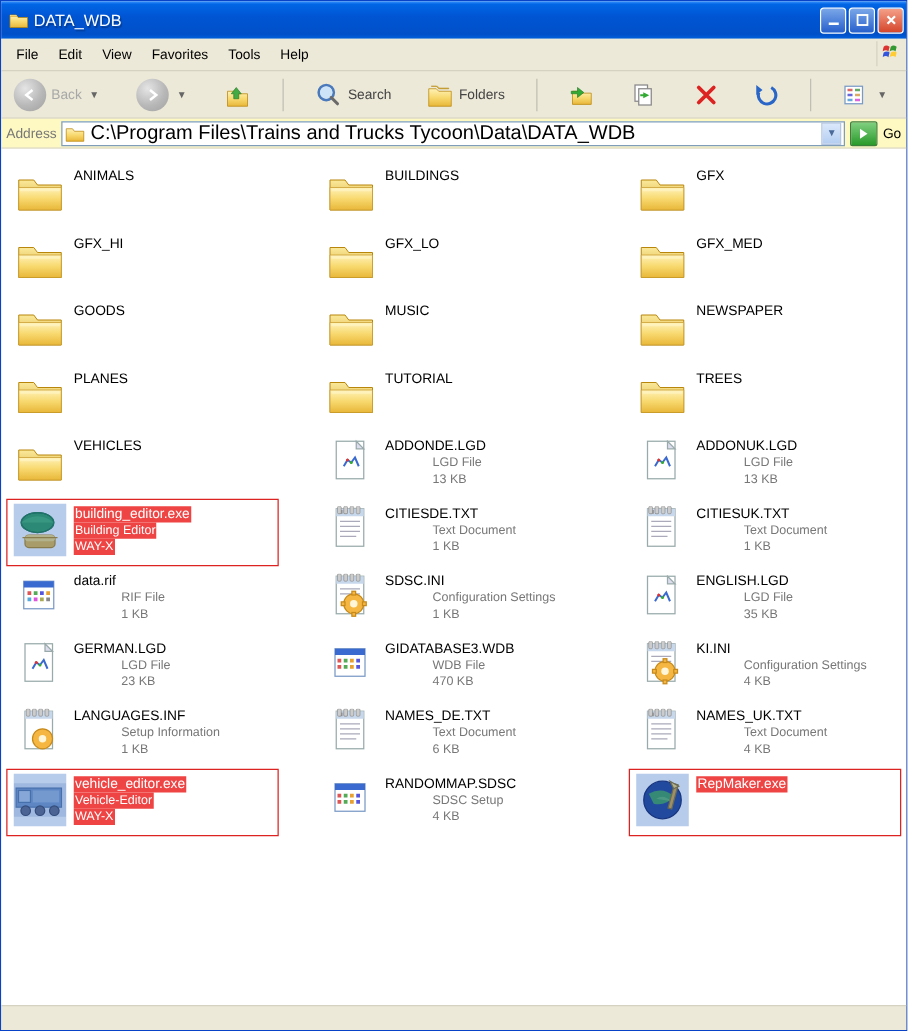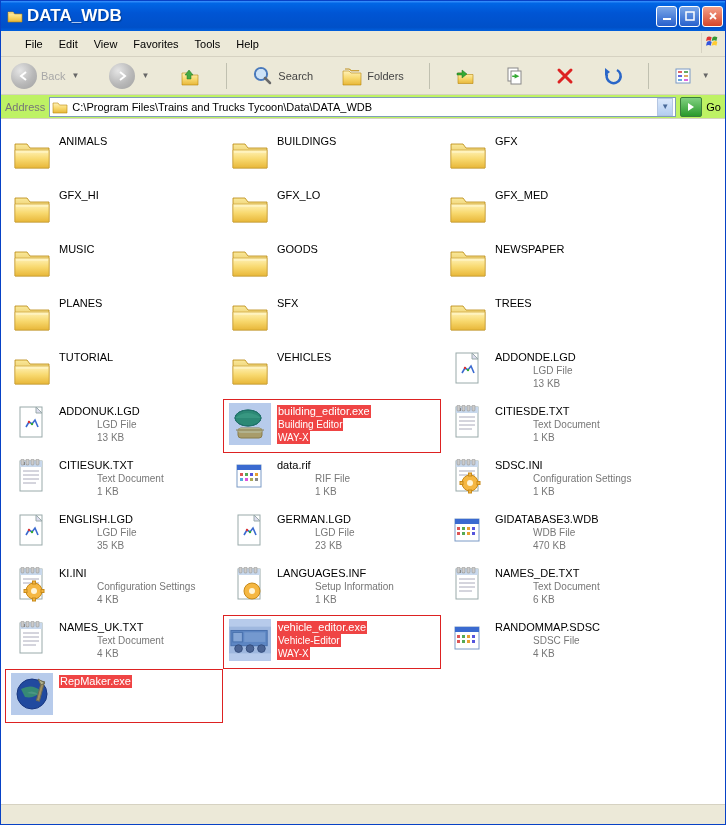--- a/index.html
+++ b/index.html
@@ -22,38 +22,38 @@
   background: linear-gradient(to bottom, #3a93ff 0%, #0066e5 8%, #0055d4 40%, #0050c8 88%, #0060dd 100%);
   height: 30px;
   display: flex;
   align-items: center;
   padding: 0 2px 0 6px;
   color: white;
 }
 .titlebar .folder-icon-sm {
   width: 16px; height: 16px; margin-right: 4px;
 }
-.titlebar .title { font-size: 17px; font-weight: bold; flex: 1; text-shadow: 1px 1px 1px rgba(0,0,0,0.3); }
+.titlebar .title { font-size: 13px; font-weight: normal; flex: 1; text-shadow: 1px 1px 1px rgba(0,0,0,0.3); }
 .win-controls { display: flex; gap: 2px; }
 .win-btn {
   width: 21px; height: 21px;
   border-radius: 3px;
   border: 1px solid #fff;
   display: flex; align-items: center; justify-content: center;
   color: white; font-weight: bold; font-size: 11px;
 }
 .win-btn.min, .win-btn.max { background: linear-gradient(to bottom, #7ba7e8, #2760cc); }
 .win-btn.close { background: linear-gradient(to bottom, #f5a089, #d4452a); }
 .menubar {
   background: #ece9d8;
   border-bottom: 1px solid #d6d2c2;
   display: flex;
   align-items: center;
   height: 26px;
-  padding: 0 16px;
+  padding: 0 4px;
   position: relative;
 }
 .menubar .menu-item { padding: 3px 8px; cursor: default; }
 .menubar .winlogo {
   position: absolute; right: 2px; top: 2px;
   width: 22px; height: 20px;
   border-left: 1px solid #d6d2c2;
   padding-left: 4px;
   display:flex; align-items:center; justify-content:center;
 }
@@ -77,40 +77,40 @@
 .tb-sep { width: 1px; height: 26px; background: #c0c0b0; margin: 0 3px; }
 .tb-circle {
   width: 26px; height: 26px; border-radius: 50%;
   display: inline-flex; align-items:center; justify-content:center;
   color:white; font-size: 14px;
 }
 .tb-circle.back { background: radial-gradient(circle at 35% 30%, #c8e0c8, #8fb68f 55%, #6fa06f); }
 .tb-circle.disabled { background: radial-gradient(circle at 35% 30%, #e5e5e5, #b8b8b8 55%, #a0a0a0); }
 .tb-dd { font-size: 8px; color: #666; padding: 0 2px; }
 .addressbar {
-  background: #bef264;
+  background: #fef9c3;
   border-bottom: 1px solid #d6d2c2;
   height: 24px;
   display: flex;
   align-items: center;
   padding: 0 4px;
   gap: 4px;
 }
 .addressbar .label { color: #777; }
 .addr-input {
   flex: 1;
   background: white;
   border: 1px solid #7f9db9;
   height: 20px;
   display: flex;
   align-items: center;
   padding: 0 2px;
   gap: 4px;
 }
-.addr-input .text { flex: 1; font-size: 11px; }
+.addr-input .text { flex: 1; font-size: 16px; }
 .addr-dd {
   width: 16px; height: 18px;
   background: linear-gradient(to bottom, #dbe8fb, #b4cef1);
   border: 1px solid #b4c6e2;
   display:flex; align-items:center; justify-content:center;
   font-size: 8px; color:#4a6a9a;
 }
 .go-btn {
   width: 22px; height: 20px;
   background: linear-gradient(to bottom, #80d080, #2a9a2a);
@@ -120,20 +120,21 @@
   font-size:12px;
 }
 .content {
   flex: 1;
   background: white;
   overflow: auto;
   padding: 10px 4px;
   display: flex;
   flex-wrap: wrap;
   align-content: flex-start;
+  justify-content: space-between;
 }
 .item {
   width: 218px;
   height: 54px;
   display: flex;
   align-items: flex-start;
   padding: 4px 6px 4px 6px;
   gap: 6px;
 }
 .item.highlighted { outline: 1px solid #d22; outline-offset: -1px; }
@@ -390,44 +391,44 @@
       </div>
       <div class="item">
         <div class="icon-slot">
           <svg class="svg-folder" viewBox="0 0 40 36">
             <path fill="url(#fgrad2)" stroke="#b8860b" stroke-width="0.8" d="M3 8 h12 l3 4 H37 v20 H3 z"></path>
             <path fill="url(#fgrad)" stroke="#c89b2e" stroke-width="0.6" d="M3 14 H37 V32 H3 z"></path>
             <path fill="#fff7d0" opacity="0.5" d="M4 15 H36 V17 H4 z"></path>
           </svg>
         </div>
         <div class="labels">
+          <span class="name">GOODS</span>
+        </div>
+      </div>
+      <div class="item">
+        <div class="icon-slot">
+          <svg class="svg-folder" viewBox="0 0 40 36">
+            <path fill="url(#fgrad2)" stroke="#b8860b" stroke-width="0.8" d="M3 8 h12 l3 4 H37 v20 H3 z"></path>
+            <path fill="url(#fgrad)" stroke="#c89b2e" stroke-width="0.6" d="M3 14 H37 V32 H3 z"></path>
+            <path fill="#fff7d0" opacity="0.5" d="M4 15 H36 V17 H4 z"></path>
+          </svg>
+        </div>
+        <div class="labels">
           <span class="name">MUSIC</span>
         </div>
       </div>
       <div class="item">
         <div class="icon-slot">
           <svg class="svg-folder" viewBox="0 0 40 36">
             <path fill="url(#fgrad2)" stroke="#b8860b" stroke-width="0.8" d="M3 8 h12 l3 4 H37 v20 H3 z"></path>
             <path fill="url(#fgrad)" stroke="#c89b2e" stroke-width="0.6" d="M3 14 H37 V32 H3 z"></path>
             <path fill="#fff7d0" opacity="0.5" d="M4 15 H36 V17 H4 z"></path>
           </svg>
         </div>
         <div class="labels">
-          <span class="name">GOODS</span>
-        </div>
-      </div>
-      <div class="item">
-        <div class="icon-slot">
-          <svg class="svg-folder" viewBox="0 0 40 36">
-            <path fill="url(#fgrad2)" stroke="#b8860b" stroke-width="0.8" d="M3 8 h12 l3 4 H37 v20 H3 z"></path>
-            <path fill="url(#fgrad)" stroke="#c89b2e" stroke-width="0.6" d="M3 14 H37 V32 H3 z"></path>
-            <path fill="#fff7d0" opacity="0.5" d="M4 15 H36 V17 H4 z"></path>
-          </svg>
-        </div>
-        <div class="labels">
           <span class="name">NEWSPAPER</span>
         </div>
       </div>
       <div class="item">
         <div class="icon-slot">
           <svg class="svg-folder" viewBox="0 0 40 36">
             <path fill="url(#fgrad2)" stroke="#b8860b" stroke-width="0.8" d="M3 8 h12 l3 4 H37 v20 H3 z"></path>
             <path fill="url(#fgrad)" stroke="#c89b2e" stroke-width="0.6" d="M3 14 H37 V32 H3 z"></path>
             <path fill="#fff7d0" opacity="0.5" d="M4 15 H36 V17 H4 z"></path>
           </svg>
@@ -438,45 +439,33 @@
       </div>
       <div class="item">
         <div class="icon-slot">
           <svg class="svg-folder" viewBox="0 0 40 36">
             <path fill="url(#fgrad2)" stroke="#b8860b" stroke-width="0.8" d="M3 8 h12 l3 4 H37 v20 H3 z"></path>
             <path fill="url(#fgrad)" stroke="#c89b2e" stroke-width="0.6" d="M3 14 H37 V32 H3 z"></path>
             <path fill="#fff7d0" opacity="0.5" d="M4 15 H36 V17 H4 z"></path>
           </svg>
         </div>
         <div class="labels">
-          <span class="name">SFX</span>
+          <span class="name">TUTORIAL</span>
         </div>
       </div>
       <div class="item">
         <div class="icon-slot">
           <svg class="svg-folder" viewBox="0 0 40 36">
             <path fill="url(#fgrad2)" stroke="#b8860b" stroke-width="0.8" d="M3 8 h12 l3 4 H37 v20 H3 z"></path>
             <path fill="url(#fgrad)" stroke="#c89b2e" stroke-width="0.6" d="M3 14 H37 V32 H3 z"></path>
             <path fill="#fff7d0" opacity="0.5" d="M4 15 H36 V17 H4 z"></path>
           </svg>
         </div>
         <div class="labels">
           <span class="name">TREES</span>
-        </div>
-      </div>
-      <div class="item">
-        <div class="icon-slot">
-          <svg class="svg-folder" viewBox="0 0 40 36">
-            <path fill="url(#fgrad2)" stroke="#b8860b" stroke-width="0.8" d="M3 8 h12 l3 4 H37 v20 H3 z"></path>
-            <path fill="url(#fgrad)" stroke="#c89b2e" stroke-width="0.6" d="M3 14 H37 V32 H3 z"></path>
-            <path fill="#fff7d0" opacity="0.5" d="M4 15 H36 V17 H4 z"></path>
-          </svg>
-        </div>
-        <div class="labels">
-          <span class="name">TUTORIAL</span>
         </div>
       </div>
       <div class="item">
         <div class="icon-slot">
           <svg class="svg-folder" viewBox="0 0 40 36">
             <path fill="url(#fgrad2)" stroke="#b8860b" stroke-width="0.8" d="M3 8 h12 l3 4 H37 v20 H3 z"></path>
             <path fill="url(#fgrad)" stroke="#c89b2e" stroke-width="0.6" d="M3 14 H37 V32 H3 z"></path>
             <path fill="#fff7d0" opacity="0.5" d="M4 15 H36 V17 H4 z"></path>
           </svg>
         </div>
@@ -830,21 +819,21 @@
               <rect x="15" y="19" width="3" height="3"></rect>
             </g>
             <g fill="#55d">
               <rect x="20" y="14" width="3" height="3"></rect>
               <rect x="20" y="19" width="3" height="3"></rect>
             </g>
           </svg>
         </div>
         <div class="labels">
           <span class="name">RANDOMMAP.SDSC</span>
-          <span class="sub">SDSC File</span>
+          <span class="sub">SDSC Setup</span>
           <span class="sub">4 KB</span>
         </div>
       </div>
       <div class="item selected highlighted">
         <div class="icon-slot tint">
           <svg width="38" height="38" viewBox="0 0 38 38">
             <circle cx="19" cy="19" r="15" fill="#1a3a8a"></circle>
             <circle cx="19" cy="19" r="15" fill="url(#none)" stroke="#0a1a5a" stroke-width="1"></circle>
             <path d="M8 14 Q19 8 28 16 Q22 24 12 22 z" fill="#3a9a4a"></path>
             <path d="M14 18 Q20 14 26 20" fill="#5ab060"></path>

